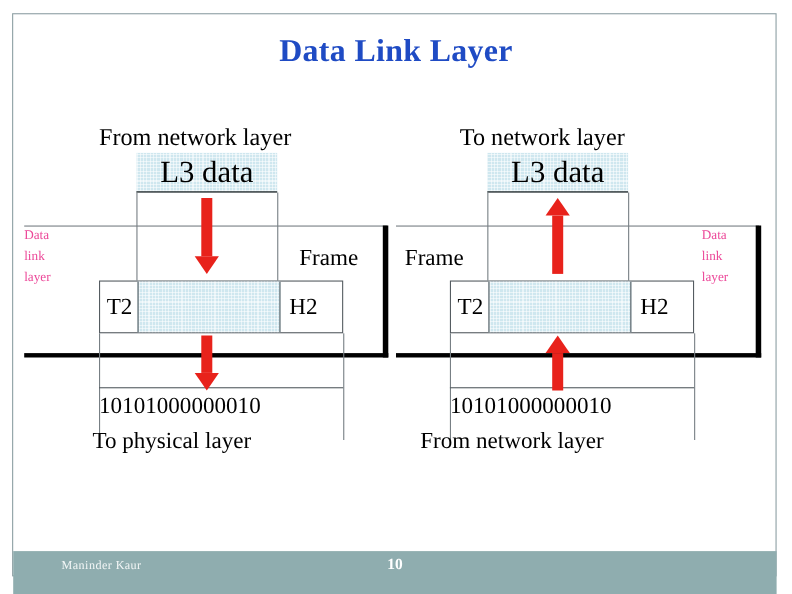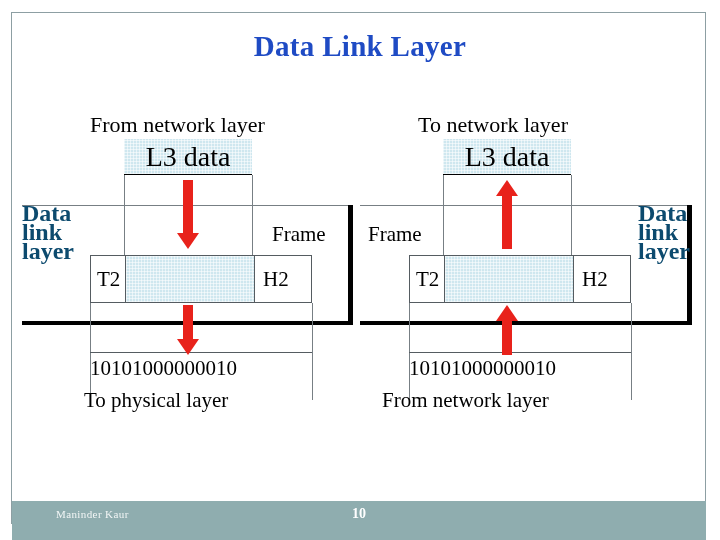--- a/index.html
+++ b/index.html
@@ -143,25 +143,24 @@
     text-align: left;
     color: #000;
     letter-spacing: 0px;
     line-height: 30px;
   }
 
   
   .side-label {
     position: absolute;
     font-family: "Liberation Serif", serif;
-    font-size: 24px;
+    font-size: 12px;
     line-height: 19px;
-    color: #0c4a6e;
+    color: #ec4899;
     white-space: pre-line;
-    font-weight: bold;
   }
   .bottom-label {
     position: absolute;
     font-family: "Liberation Serif", serif;
     font-size: 21px;
     color: #000;
     white-space: nowrap;
   }
 
   

